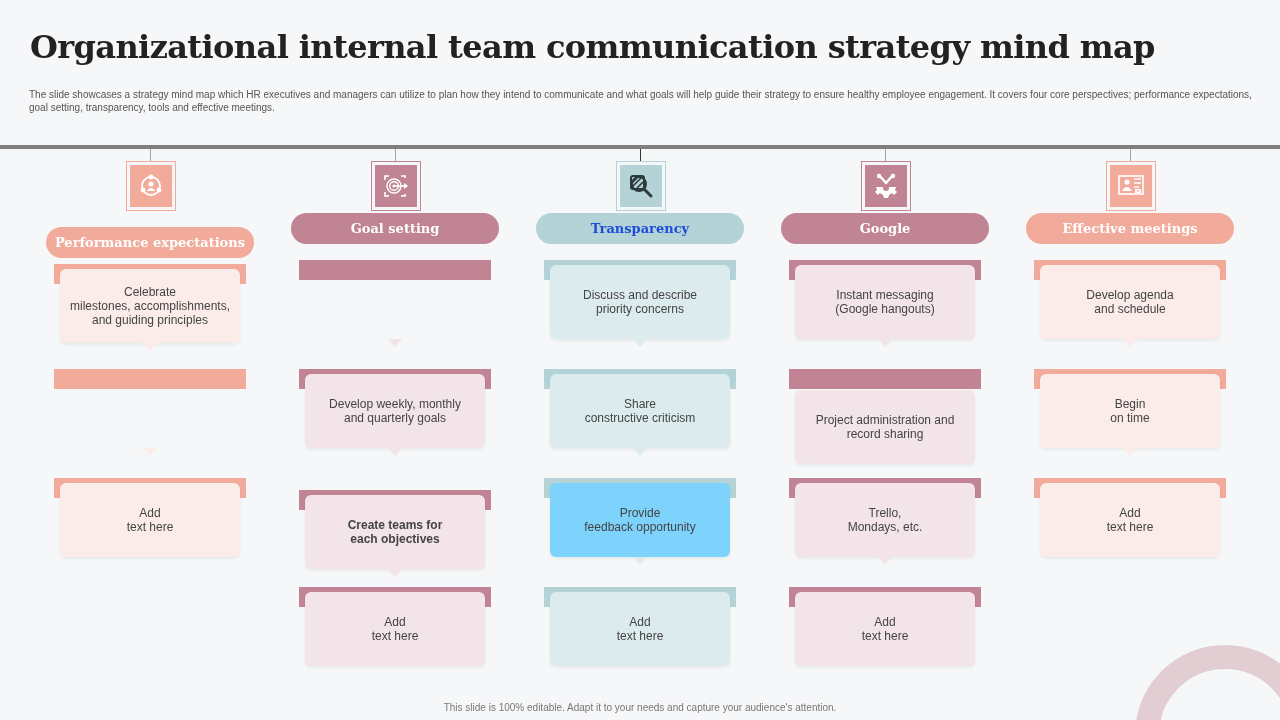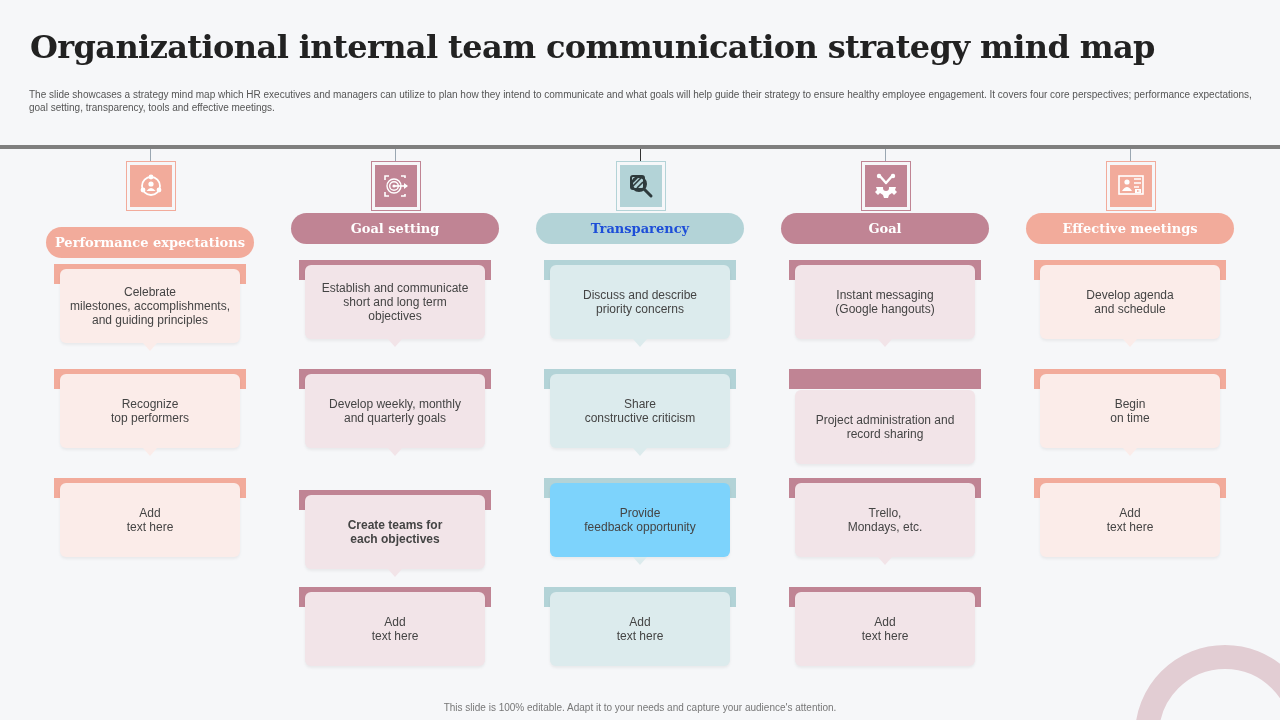--- a/index.html
+++ b/index.html
@@ -45,22 +45,20 @@
   <div class="pill" style="background:#f2ab9b;margin-top:14px;">Performance expectations</div>
   <div class="card-wrap" style="top:115px;">
     <div class="card-tab" style="background:#f2ab9b;"></div>
     <div class="card" style="background:#fbece9;">Celebrate
 milestones, accomplishments,
 and guiding principles</div>
     <div class="card-pointer" style="border-top-color:#fbece9;"></div>
   </div>
   <div class="card-wrap" style="top:220px;">
     <div class="card-tab" style="background:#f2ab9b;"></div>
-    <div class="card" style="background:#fbece9;">Recognize
-top performers</div>
     <div class="card-pointer" style="border-top-color:#fbece9;"></div>
   </div>
   <div class="card-wrap" style="top:329px;">
     <div class="card-tab" style="background:#f2ab9b;"></div>
     <div class="card" style="background:#fbece9;">Add
 text here</div>
   </div>
 </div>
 
 <div class="column" style="left:291px;">
@@ -73,23 +71,20 @@
         <circle cx="12" cy="13" r="4.3" fill="none" stroke="#fff" stroke-width="1.4"></circle>
         <circle cx="12" cy="13" r="1.6" fill="#fff"></circle>
         <path d="M12 13 H25" stroke="#fff" stroke-width="1.6"></path>
         <path d="M22 10 L26 13 L22 16 Z" fill="#fff"></path>
       </svg>
     </div>
   </div>
   <div class="pill" style="background:#c08494;">Goal setting</div>
   <div class="card-wrap" style="top:111px;">
     <div class="card-tab" style="background:#c08494;"></div>
-    <div class="card" style="background:#f2e4e8;">Establish and communicate
-short and long term
-objectives</div>
     <div class="card-pointer" style="border-top-color:#f2e4e8;"></div>
   </div>
   <div class="card-wrap" style="top:220px;">
     <div class="card-tab" style="background:#c08494;"></div>
     <div class="card" style="background:#f2e4e8;">Develop weekly, monthly
 and quarterly goals</div>
     <div class="card-pointer" style="border-top-color:#f2e4e8;"></div>
   </div>
   <div class="card-wrap" style="top:341px;font-weight:bold;">
     <div class="card-tab" style="background:#c08494;"></div>
@@ -148,21 +143,21 @@
     <div class="icon-inner" style="background:#c08494;">
       <svg width="28" height="26" viewBox="0 0 28 26">
         <path d="M4 14 H24 L23 17 L25 19 L22 22 L20 20 L17 22 L16 25 H12 L11 22 L8 20 L6 22 L3 19 L5 17 Z" fill="#fff"></path>
         <circle cx="14" cy="15" r="3" fill="#c08494"></circle>
         <path d="M7 2 L14 10 M21 2 L14 10" stroke="#fff" stroke-width="2.4" stroke-linecap="round"></path>
         <circle cx="7" cy="3" r="2.2" fill="#fff"></circle>
         <circle cx="21" cy="3" r="2.2" fill="#fff"></circle>
       </svg>
     </div>
   </div>
-  <div class="pill" style="background:#c08494;">Goal</div>
+  <div class="pill" style="background:#c08494;">Google</div>
   <div class="card-wrap" style="top:111px;">
     <div class="card-tab" style="background:#c08494;"></div>
     <div class="card" style="background:#f2e4e8;">Instant messaging
 (Google hangouts)</div>
     <div class="card-pointer" style="border-top-color:#f2e4e8;"></div>
   </div>
   <div class="card-wrap" style="top:220px;">
     <div class="card-tab" style="background:#c08494;"></div>
     <div class="card" style="background:#f2e4e8;margin-top:16px;">Project administration and
 record sharing</div>

